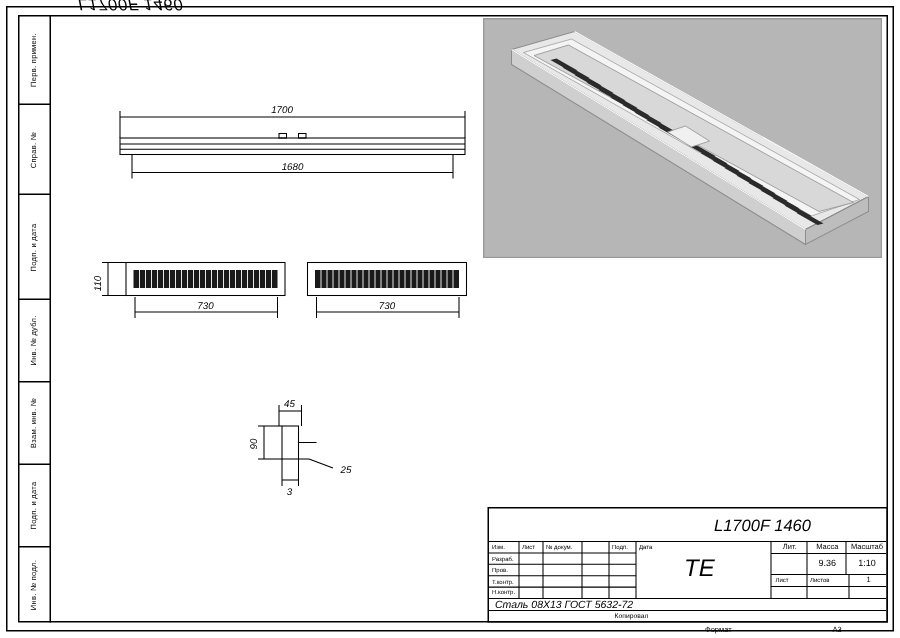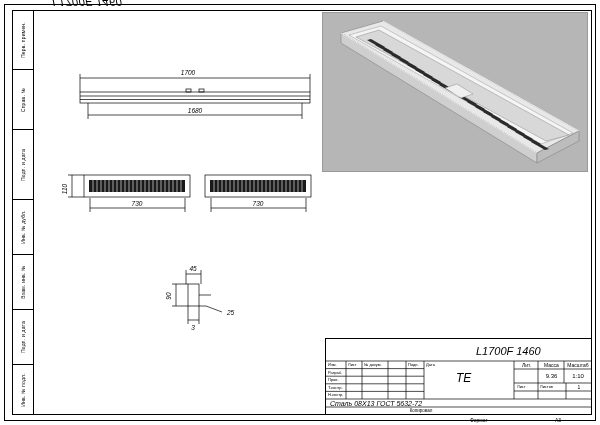--- a/index.html
+++ b/index.html
@@ -32,21 +32,21 @@
   }
 
   
   .canvas{position:absolute;left:0;top:0;width:600px;height:425px;pointer-events:none;}
 
   
   .tb{position:absolute;left:325px;top:338px;width:267px;height:77px;border:1px solid #000;box-sizing:border-box;font-size:5px;}
   .tb div{position:absolute;box-sizing:border-box;}
   .tb .lbl{font-size:4px;line-height:6px;padding-left:1px;}
   .tb .big-name{font-size:11px;font-style:italic;}
-  .tb .te{font-size:12px;font-style:italic;}
+  .tb .te{font-size:16px;font-style:italic;}
   .tb .mat{font-size:7px;font-style:italic;}
   .tb .small-ctr{font-size:4.5px;text-align:center;}
   .tb .cell-ctr{font-size:5px;text-align:center;}
   .fmt{position:absolute;left:470px;top:417px;font-size:5px;}
   .fmt2{position:absolute;left:555px;top:417px;font-size:5px;}
 </style>
 </head>
 <body>
 
 <div id="sheet">

